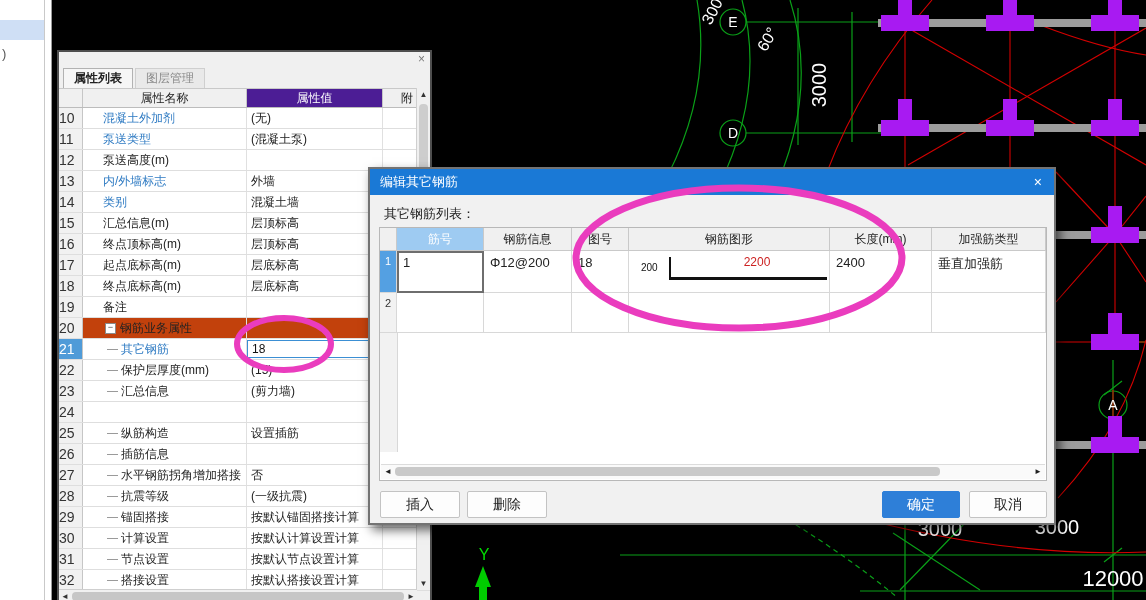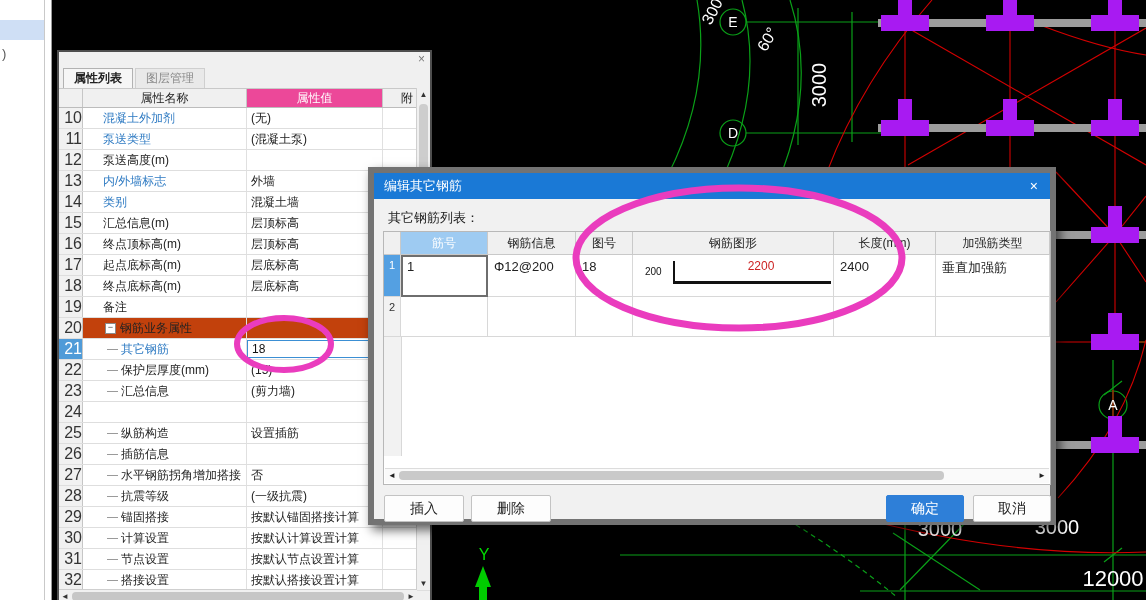--- a/index.html
+++ b/index.html
@@ -18,26 +18,26 @@
          border:2px solid #4e4e4e;box-sizing:border-box;z-index:2;box-shadow:3px 3px 4px rgba(0,0,0,.55);}
   .panel-top{position:relative;height:16px;background:#f0f0f0;}
   .panel-close{position:absolute;right:5px;top:1px;color:#777;font-size:12px;line-height:12px;cursor:default;}
   .ptabs{position:relative;height:20px;background:#f0f0f0;border-bottom:1px solid #c9c9c9;}
   .ptab{position:absolute;top:0;height:19px;line-height:19px;padding:0 10px;font-size:12px;}
   .ptab.active{left:4px;background:#f6f6f6;border:1px solid #b2b2b2;border-bottom:none;font-weight:bold;color:#222;}
   .ptab.inactive{left:76px;background:#e9e9e9;border:1px solid #cfcfcf;border-bottom:none;color:#8a8a8a;}
   .pgrid-head,.prow{display:grid;grid-template-columns:24px 164px 136px 34px;}
   .pgrid-head{height:18px;line-height:18px;font-size:12px;background:#f0f0f0;border-bottom:1px solid #bcbcbc;}
   .pgrid-head .hc{border-right:1px solid #c6c6c6;text-align:center;color:#222;overflow:hidden;}
-  .pgrid-head .hval{background:#ec4899;color:#fff;}
+  .pgrid-head .hval{background:#4c1d95;color:#fff;}
   .pgrid-head .hextra{text-align:left;padding-left:18px;}
   .pbody{position:relative;background:#fff;}
   .prow{height:21px;line-height:20px;font-size:12px;background:#fff;border-bottom:1px solid #dedede;box-sizing:border-box;}
   .prow.grp{background:#c2410c;}
-  .pnum{background:#f1f1f1;border-right:1px solid #c6c6c6;text-align:right;color:#333;font-size:16px;}
+  .pnum{background:#f1f1f1;border-right:1px solid #c6c6c6;text-align:left;color:#333;font-size:14px;}
   .sel .pnum{background:#4f9bd8;color:#fff;}
   .pname{border-right:1px solid #e0e0e0;padding-left:20px;color:#222;white-space:nowrap;overflow:hidden;display:flex;align-items:center;}
   .pval{border-right:1px solid #e0e0e0;padding-left:4px;color:#222;white-space:nowrap;overflow:hidden;position:relative;}
   .pextra{}
   .ptext.link{color:#2f7bc3;}
   .tree{display:inline-block;width:11px;height:1px;background:#9a9a9a;margin:0 3px 0 4px;flex:none;}
   .minus{display:inline-block;width:9px;height:9px;border:1px solid #8a8a8a;line-height:7px;font-size:9px;
          text-align:center;margin:0 4px 0 2px;color:#444;background:#fff;flex:none;}
   .pinput{position:absolute;left:0;top:1px;right:8px;bottom:1px;background:#fff;border:1px solid #3b8fd4;
           line-height:17px;padding-left:4px;font-size:12px;color:#111;}
@@ -45,21 +45,21 @@
   .vscroll{position:absolute;right:0;top:36px;bottom:14px;width:13px;background:#f0f0f0;border-left:1px solid #cfcfcf;}
   .vscroll .up{position:absolute;top:2px;left:0;right:0;text-align:center;font-size:8px;color:#333;}
   .vscroll .dn{position:absolute;bottom:2px;left:0;right:0;text-align:center;font-size:8px;color:#333;}
   .vscroll .vthumb{position:absolute;top:16px;left:2px;width:9px;height:170px;background:#cdcdcd;border-radius:4px;}
   .phscroll{position:absolute;left:0;right:13px;bottom:0;height:14px;background:#f0f0f0;border-top:1px solid #cfcfcf;}
   .phscroll .lt{position:absolute;left:2px;top:2px;font-size:8px;color:#333;}
   .phscroll .rt{position:absolute;right:2px;top:2px;font-size:8px;color:#333;}
   .phscroll .hthumb{position:absolute;left:13px;right:13px;top:2px;height:9px;background:#c6c6c6;border-radius:4px;}
   
   .dialog{position:absolute;left:368px;top:167px;width:688px;height:358px;background:#f1f1f1;
-          border:6px solid #737373;box-sizing:border-box;z-index:3;box-shadow:4px 5px 10px rgba(0,0,0,.6);}
+          border:2px solid #737373;box-sizing:border-box;z-index:3;box-shadow:4px 5px 10px rgba(0,0,0,.6);}
   .dtitle{position:relative;height:26px;background:#1a79d6;color:#fff;font-size:13px;line-height:26px;padding-left:10px;}
   .dclose{position:absolute;right:12px;top:0;color:#fff;font-size:14px;line-height:26px;}
   .dlabel{position:absolute;left:14px;top:36px;font-size:13px;color:#222;}
   .dtable{position:absolute;left:9px;top:58px;width:668px;height:254px;background:#fff;
           border:1px solid #b8b8b8;box-sizing:border-box;}
   .dhead,.drow{display:grid;grid-template-columns:17px 87px 88px 57px 201px 102px 114px;}
   .dhead{height:22px;line-height:22px;background:#f0f0f0;border-bottom:1px solid #c9c9c9;font-size:12px;}
   .dhead .dc{border-right:1px solid #c9c9c9;text-align:center;color:#222;}
   .dhead .dsel{background:#9ecbf2;color:#fff;}
   .drow .cell{border-right:1px solid #d8d8d8;border-bottom:1px solid #d8d8d8;font-size:13px;color:#222;

